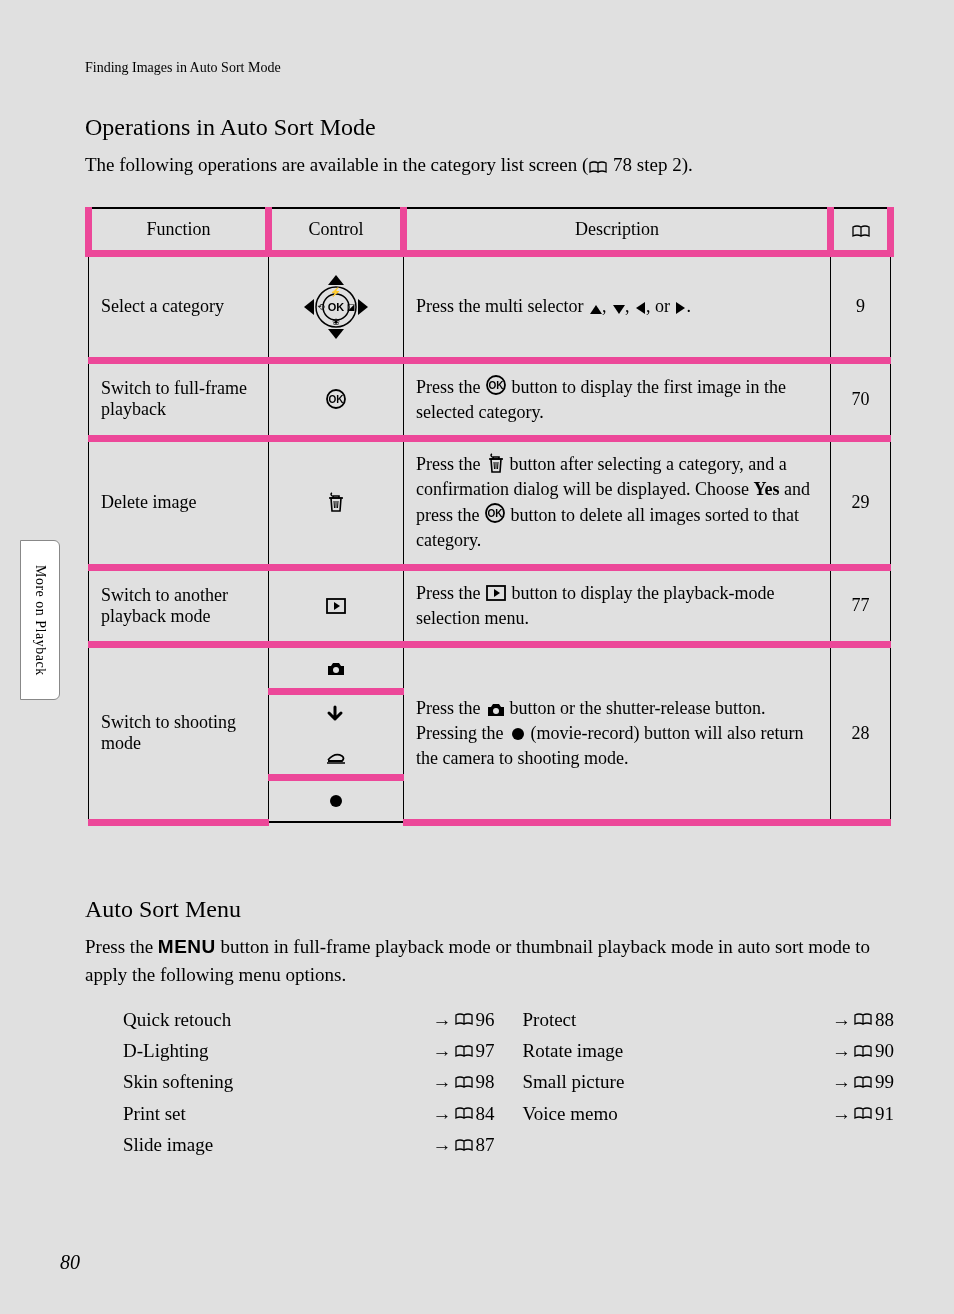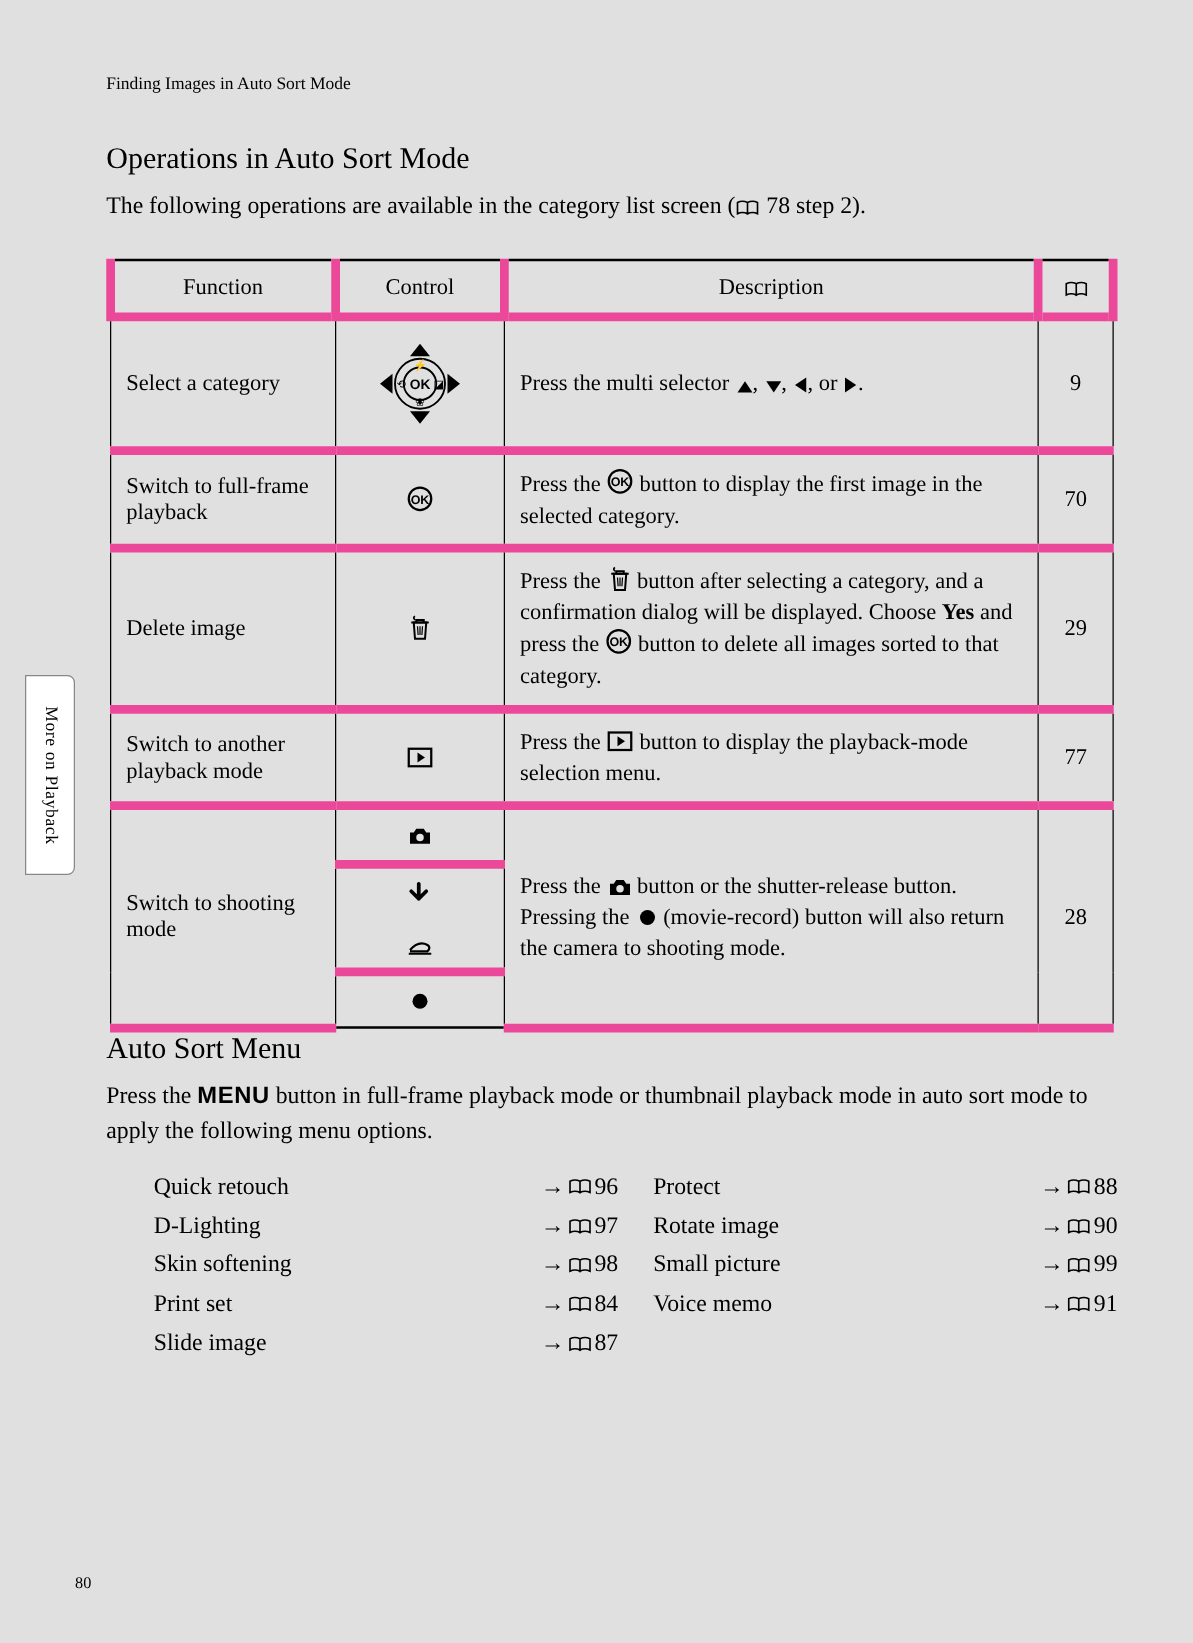--- a/index.html
+++ b/index.html
@@ -1,38 +1,38 @@
 <!DOCTYPE html>
 <html><head>
 <meta charset="utf-8">
 <style>
   * { box-sizing: border-box; margin: 0; padding: 0; }
   body { background: #e0e0e0; font-family: Georgia, 'Times New Roman', serif; color: #000; }
   .page { width: 954px; height: 1314px; margin: 0 auto; background: #e0e0e0; position: relative; padding: 60px 60px 40px 85px; }
   .running-head { font-size: 14px; margin-bottom: 38px; margin-left: 0; color: #000; }
   h2 { font-size: 24px; font-weight: normal; margin-bottom: 10px; }
   .intro { font-size: 19px; margin-bottom: 28px; line-height: 1.45; }
-  table.ops { border-collapse: collapse; width: 100%; }
+  table.ops { border-collapse: collapse; width: 100%; margin-bottom: 70px; }
   table.ops th, table.ops td { border: 7px solid #ec4899; padding: 10px 12px; font-size: 18px; vertical-align: middle; }
   table.ops th { font-weight: normal; text-align: center; border-top: 2px solid #000; border-bottom: 1px solid #000; }
   table.ops td { border-left: 1px solid #000; border-right: 1px solid #000; }
   table.ops tr:first-child th { border-top: 2px solid #000; }
   table.ops tbody tr:last-child td { border-bottom: 2px solid #000; }
   .col-func { width: 180px; }
   .col-ctrl { width: 135px; text-align: center; padding: 6px 4px; }
   .col-desc { }
   .col-page { width: 60px; text-align: center; }
   .menu-intro { font-size: 19px; line-height: 1.5; margin-bottom: 14px; }
   .menu-cols { display: flex; gap: 28px; padding-left: 38px; }
   .menu-col { flex: 1; }
   .menu-row { display: flex; justify-content: space-between; align-items: center; font-size: 19px; line-height: 1.65; }
   .menu-row .arrow { display: inline-flex; align-items: center; gap: 2px; }
   .side-tab { position: absolute; left: 20px; top: 540px; width: 40px; height: 160px; background: #fff; border-radius: 0 6px 6px 0; border: 1px solid #888; display: flex; align-items: center; justify-content: center; }
   .side-tab-text { writing-mode: vertical-rl; transform: rotate(0deg); font-size: 14px; color:#000; letter-spacing: 0.5px; }
-  .page-num { position: absolute; left: 60px; bottom: 40px; font-size: 13px; }
+  .page-num { position: absolute; left: 60px; bottom: 40px; font-style: italic; font-size: 20px; }
   .ibook { display: inline-block; vertical-align: -2px; }
   svg { display: block; }
   .inline-svg { display: inline-block; vertical-align: -3px; }
   .bold { font-weight: bold; }
   .menu-word { font-family: Arial, Helvetica, sans-serif; font-weight: bold; letter-spacing: 0.5px; }
   .icon-cell svg { margin: 0 auto; }
   .desc-cell { line-height: 1.4; }
   .sub-row td { border-top: 1px solid #000; }
 </style>
 </head>

